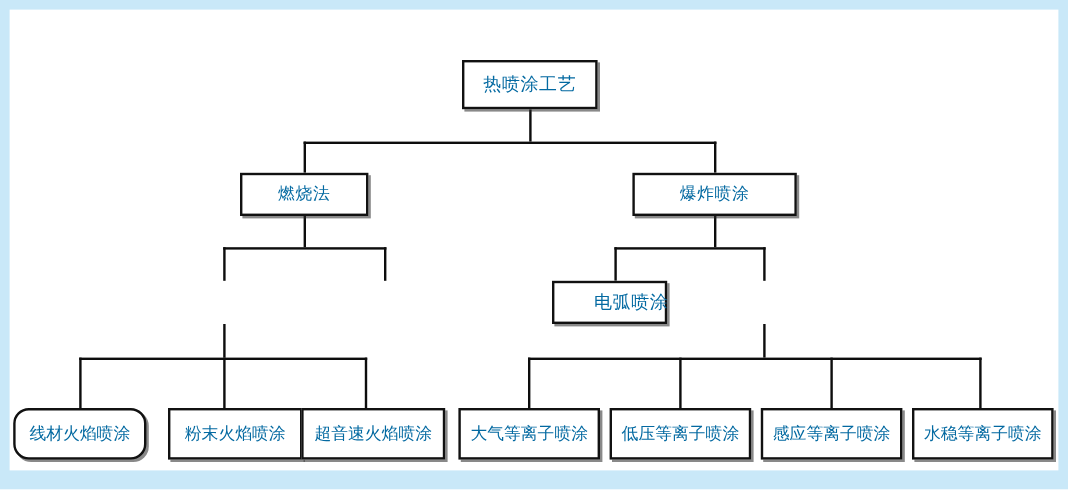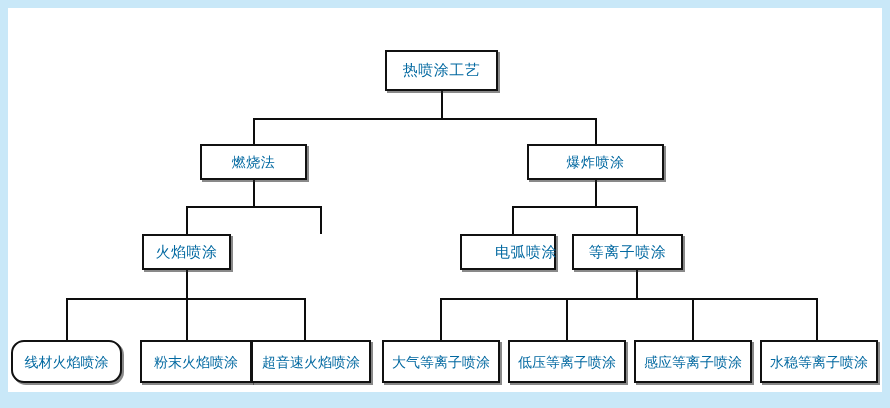--- a/index.html
+++ b/index.html
@@ -91,23 +91,21 @@
     <div class="ln v" style="left:432px; top:290px; height:42px;"></div>
     <div class="ln v" style="left:558px; top:290px; height:42px;"></div>
     <div class="ln v" style="left:684px; top:290px; height:42px;"></div>
     <div class="ln v" style="left:808px; top:290px; height:42px;"></div>
 
     <div class="node lvl1" style="left:377px; top:42px; width:113px; height:41px;">热喷涂工艺</div>
 
     <div class="node lvl2" style="left:192px; top:136px; width:107px; height:36px;">燃烧法</div>
     <div class="node lvl2" style="left:519px; top:136px; width:137px; height:36px;">爆炸喷涂</div>
 
-    <div class="node lvl3" style="left:134px; top:226px; width:89px; height:36px;">火焰喷涂</div>
     <div class="node lvl3" style="left:452px; top:226px; width:96px; height:36px;padding-left:36px;">电弧喷涂</div>
-    <div class="node lvl3" style="left:564px; top:226px; width:111px; height:36px;">等离子喷涂</div>
 
     <div class="node leaf" style="left:3px; top:332px; width:111px; height:43px;border-radius:13px;">线材火焰喷涂</div>
     <div class="node leaf" style="left:122px; top:332px; width:112px; height:43px;margin-left:10px;">粉末火焰喷涂</div>
     <div class="node leaf" style="left:243px; top:332px; width:120px; height:43px;">超音速火焰喷涂</div>
     <div class="node leaf" style="left:374px; top:332px; width:118px; height:43px;">大气等离子喷涂</div>
     <div class="node leaf" style="left:500px; top:332px; width:118px; height:43px;">低压等离子喷涂</div>
     <div class="node leaf" style="left:626px; top:332px; width:118px; height:43px;">感应等离子喷涂</div>
     <div class="node leaf" style="left:752px; top:332px; width:118px; height:43px;">水稳等离子喷涂</div>
 
   </div>

